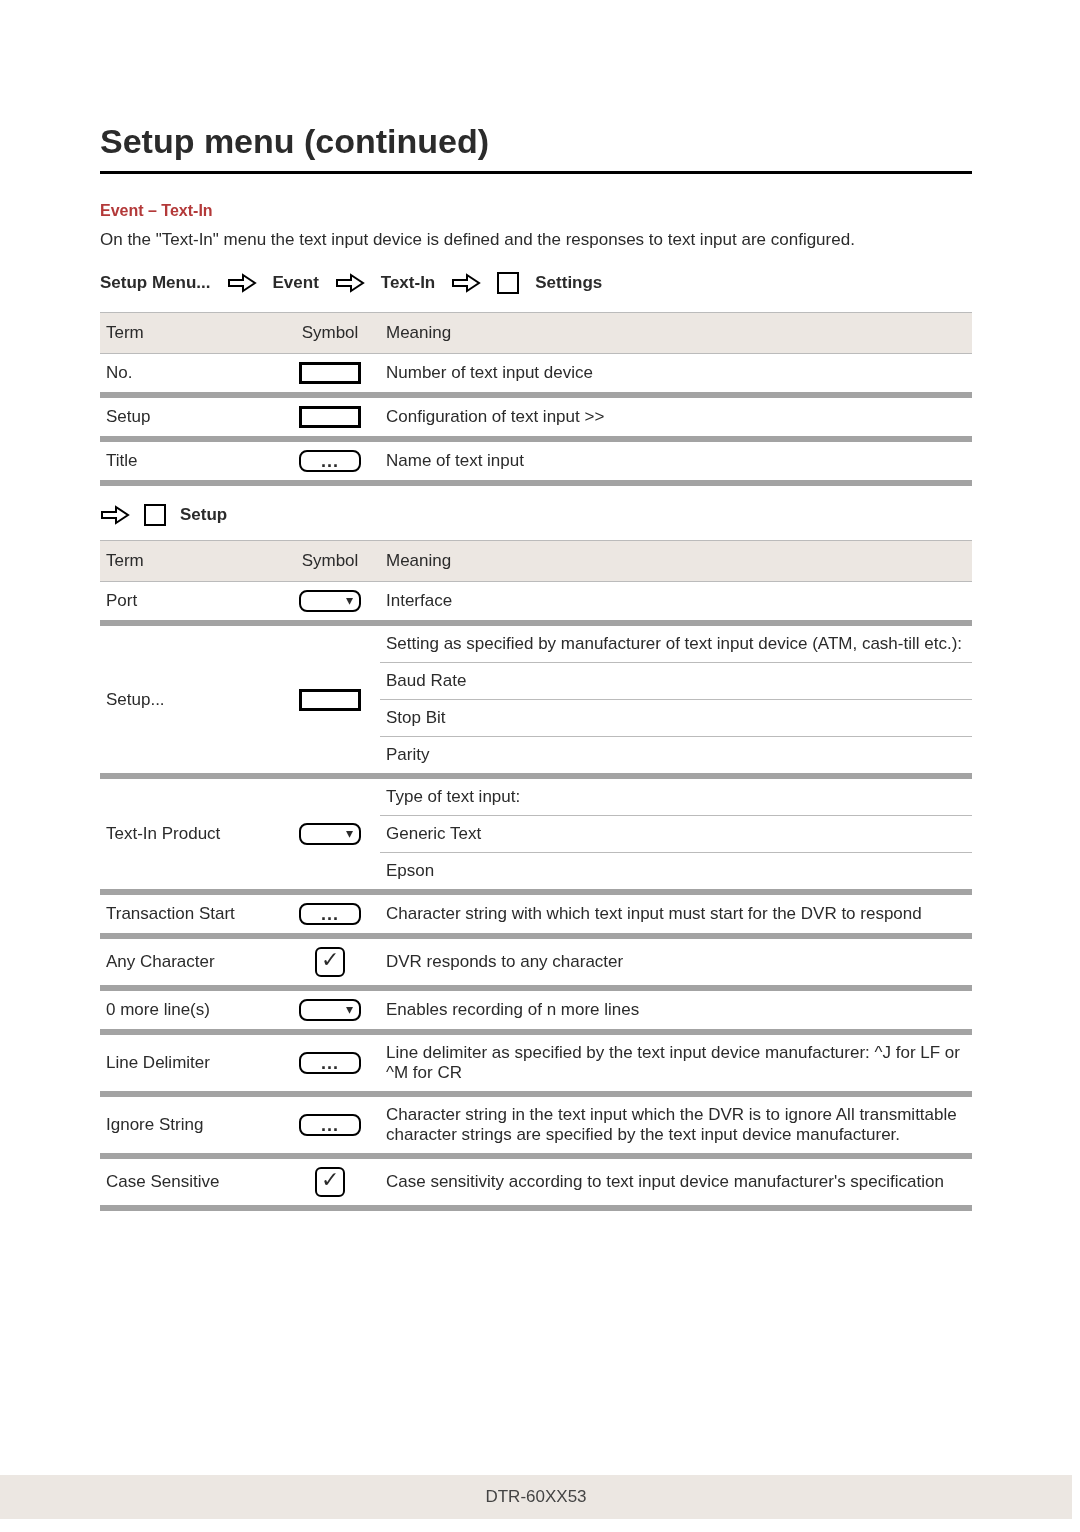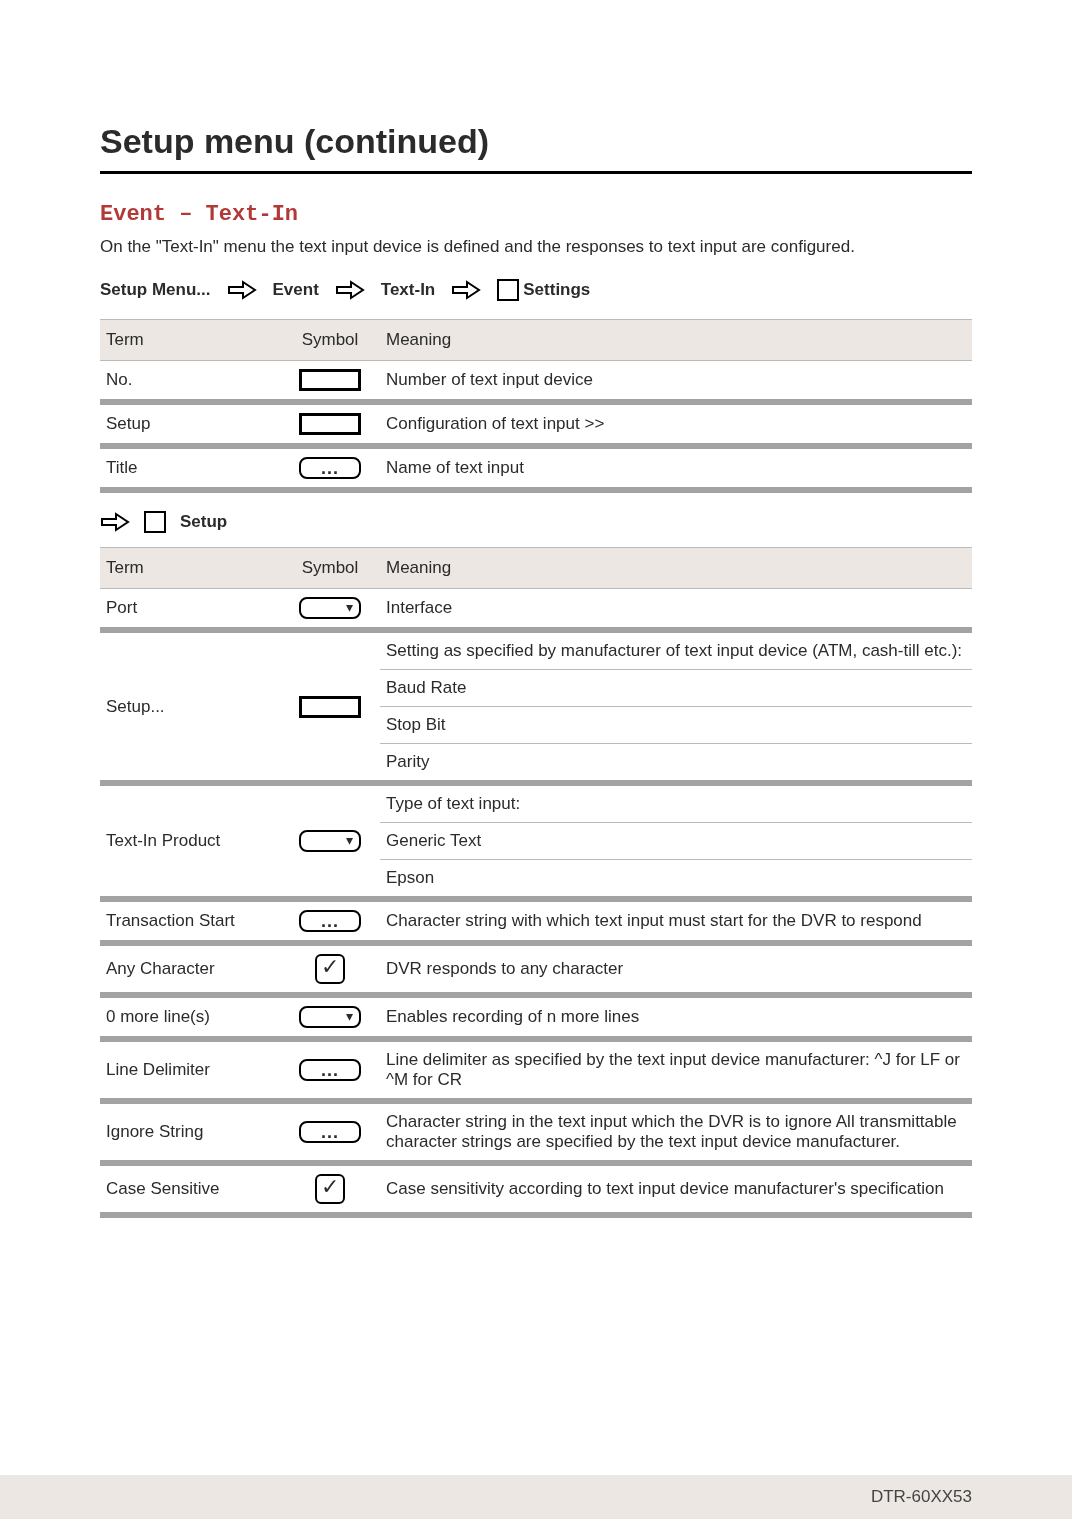--- a/index.html
+++ b/index.html
@@ -1,25 +1,25 @@
 <!DOCTYPE html>
 <html><head>
 <meta charset="utf-8">
 <style>
   * { box-sizing: border-box; margin: 0; padding: 0; }
   html, body { width: 1080px; height: 1532px; background: #fff; font-family: Arial, Helvetica, sans-serif; color: #2b2b2b; }
   .page { width: 1072px; height: 1532px; position: relative; margin-top: 42px; }
   .content { padding: 80px 100px 0 100px; }
   h1 { font-size: 34px; font-weight: bold; border-bottom: 3px solid #000; padding-bottom: 10px; margin-bottom: 28px; }
-  h2 { color: #b33939; font-size: 22px; font-weight: bold; margin-bottom: 10px; font-family: Liberation Mono, monospace; }
+  h2 { color: #b33939; font-size: 16px; font-weight: bold; margin-bottom: 10px; }
   .intro { font-size: 17px; margin-bottom: 22px; }
   
   .crumbs { display: flex; align-items: center; gap: 16px; font-size: 17px; font-weight: bold; margin-bottom: 18px; }
   .crumbs .plain { font-weight: bold; }
-  .crumb-box { display: inline-flex; align-items: center; gap: 4px; font-weight: bold; }
+  .crumb-box { display: inline-flex; align-items: center; gap: 16px; font-weight: bold; }
   .box-icon { width: 22px; height: 22px; border: 2px solid #000; display: inline-block; }
   .arrow { width: 30px; height: 22px; position: relative; }
   .arrow svg { width: 100%; height: 100%; }
   
   table { width: 100%; border-collapse: collapse; font-size: 17px; }
   thead th { background: #ece7e2; text-align: left; font-weight: normal; padding: 10px 6px 10px 6px; border-top: 1px solid #bbb; border-bottom: 1px solid #bbb; }
   tbody td { border-bottom: 6px solid #a3a3a3; padding: 8px 6px; vertical-align: middle; }
   tbody td.rowlabel { vertical-align: middle; }
   .col-term { width: 180px; }
   .col-sym { width: 100px; text-align: center; }
@@ -31,21 +31,21 @@
   .sym-rect-pill.dots::after { content: "..."; position: absolute; left: 0; right: 0; bottom: -2px; text-align: center; font-weight: bold; font-size: 18px; letter-spacing: 1px; }
   .sym-rect-pill.dd::after { content: "▾"; position: absolute; right: 6px; top: 0px; font-size: 14px; }
   .sym-check { width: 30px; height: 30px; border: 2px solid #000; border-radius: 6px; position: relative; display: inline-block; }
   .sym-check::after { content: "✓"; position: absolute; left: 4px; top: -2px; font-size: 22px; }
   .subtable td { border-bottom: 1px solid #bbb; padding: 8px 6px; }
   .subtable { width: 100%; border-collapse: collapse; }
   .no-pad { padding: 0 !important; }
   
   .midrow { display: flex; align-items: center; gap: 14px; margin: 18px 0 14px 0; font-weight: bold; font-size: 17px; }
   
-  .footer { position: absolute; left: 0; right: 0; bottom: 55px; height: 44px; background: #ece7e2; display: flex; align-items: center; justify-content: flex-end; padding: 0 100px; font-size: 17px; color: #444; }
+  .footer { position: absolute; left: 0; right: 0; bottom: 55px; height: 44px; background: #ece7e2; display: flex; align-items: center; justify-content: center; padding: 0 100px; font-size: 17px; color: #444; }
 </style>
 </head>
 <body>
 
 <div class="page">
   <div class="content">
     <h1>Setup menu (continued)</h1>
     <h2>Event – Text-In</h2>
     <p class="intro">On the "Text-In" menu the text input device is defined and the responses to text input are configured.</p>
 

